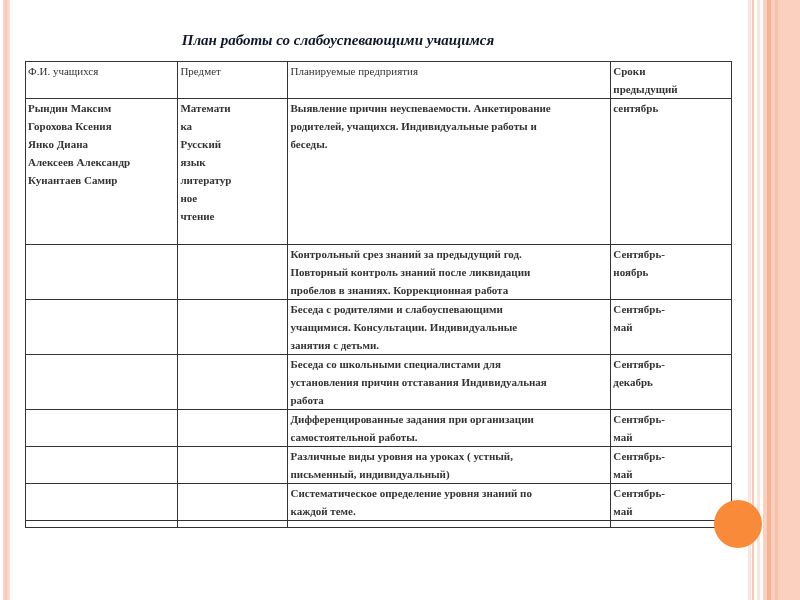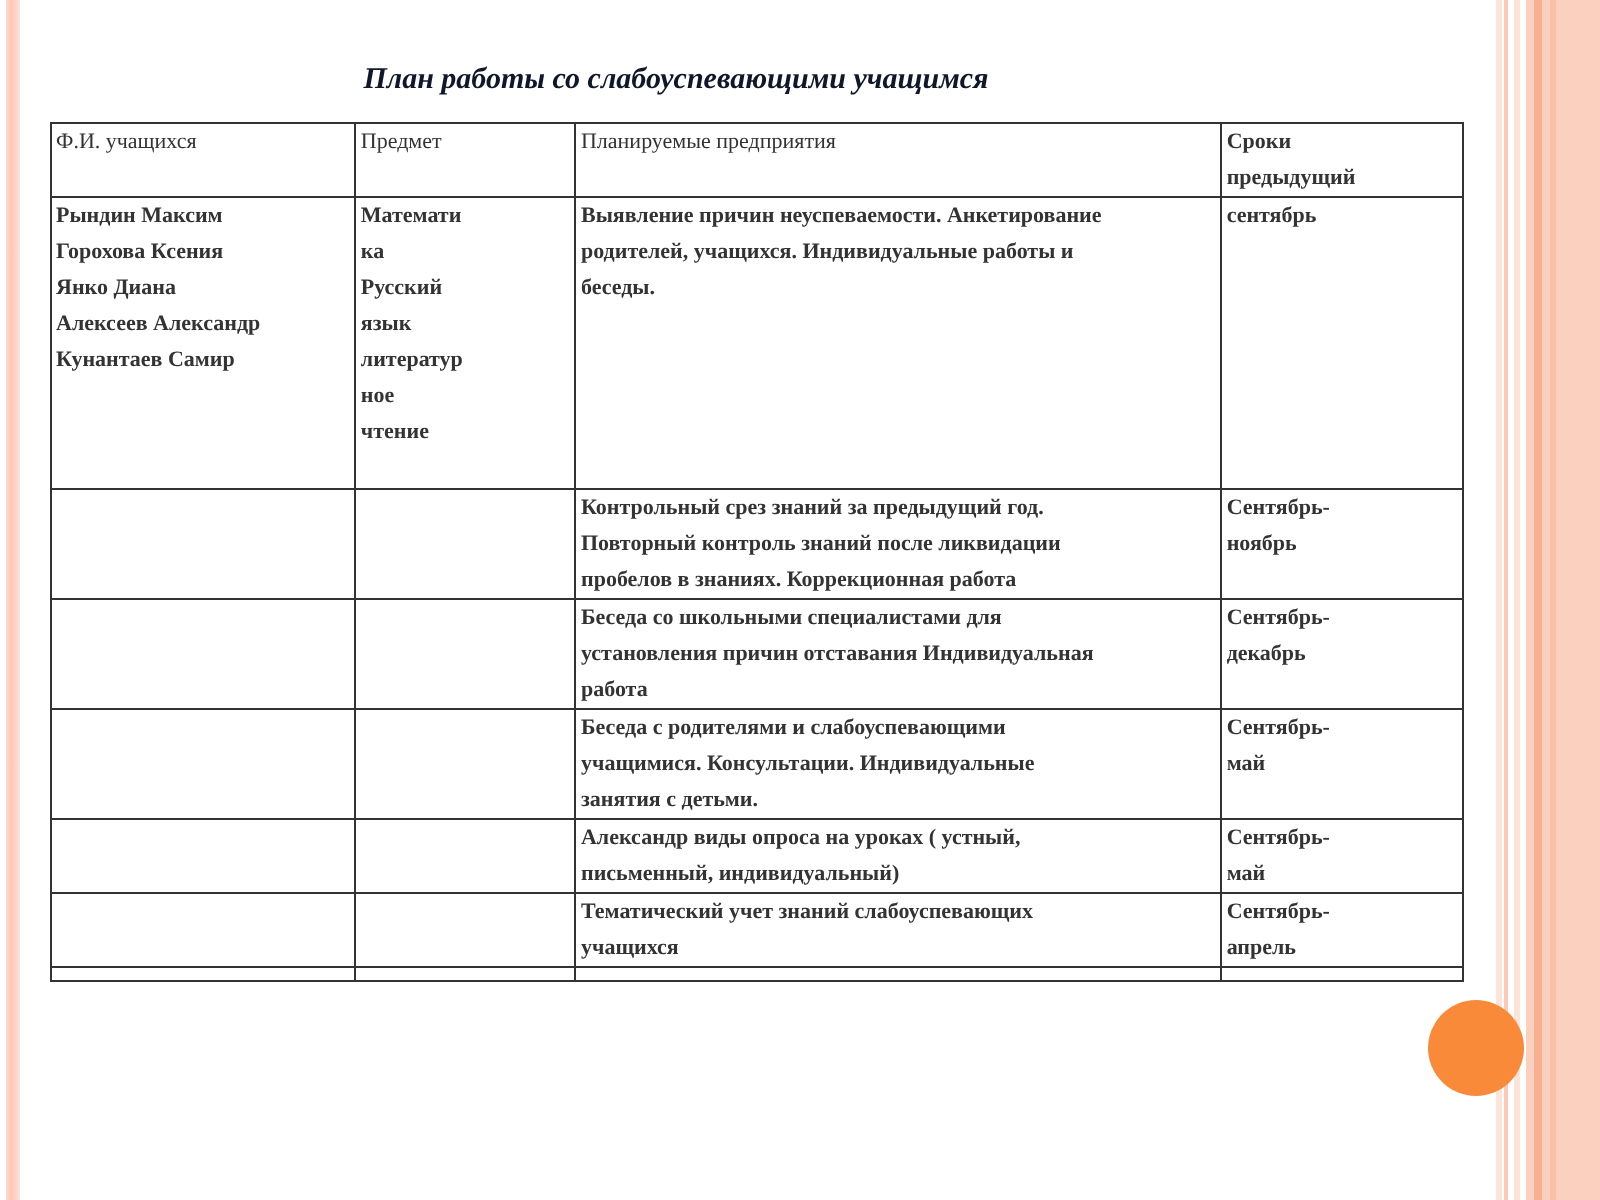--- a/index.html
+++ b/index.html
@@ -124,72 +124,84 @@
       <td class="term">
         <span class="line">Сентябрь-</span>
         <span class="line">ноябрь</span>
       </td>
     </tr>
 
     <tr class="r3">
       <td></td>
       <td></td>
       <td class="act">
+        <span class="line">Беседа с родителями и слабоуспевающими</span>
+        <span class="line">учащимися. Консультации. Индивидуальные</span>
+        <span class="line">занятия с детьми.</span>
+      </td>
+      <td class="term">
+        <span class="line">Сентябрь-</span>
+        <span class="line">май</span>
+      </td>
+    </tr>
+
+    <tr class="r3">
+      <td></td>
+      <td></td>
+      <td class="act">
         <span class="line">Беседа со школьными специалистами для</span>
         <span class="line">установления причин отставания Индивидуальная</span>
         <span class="line">работа</span>
       </td>
       <td class="term">
         <span class="line">Сентябрь-</span>
         <span class="line">декабрь</span>
       </td>
     </tr>
 
-    <tr class="r3">
-      <td></td>
-      <td></td>
-      <td class="act">
-        <span class="line">Беседа с родителями и слабоуспевающими</span>
-        <span class="line">учащимися. Консультации. Индивидуальные</span>
-        <span class="line">занятия с детьми.</span>
-      </td>
-      <td class="term">
-        <span class="line">Сентябрь-</span>
-        <span class="line">май</span>
-      </td>
-    </tr>
-
-
     <tr class="r2">
       <td></td>
       <td></td>
       <td class="act">
-        <span class="line">Александр виды опроса на уроках ( устный,</span>
+        <span class="line">Дифференцированные задания при организации</span>
+        <span class="line">самостоятельной работы.</span>
+      </td>
+      <td class="term">
+        <span class="line">Сентябрь-</span>
+        <span class="line">май</span>
+      </td>
+    </tr>
+
+    <tr class="r2">
+      <td></td>
+      <td></td>
+      <td class="act">
+        <span class="line">Различные виды уровня на уроках ( устный,</span>
         <span class="line">письменный, индивидуальный)</span>
       </td>
       <td class="term">
         <span class="line">Сентябрь-</span>
         <span class="line">май</span>
       </td>
     </tr>
 
-
-
-    <tr class="r-last">
-      <td></td>
-      <td></td>
-      <td class="act">
-        <span class="line">Тематический учет знаний слабоуспевающих</span>
-        <span class="line">учащихся</span>
-      </td>
-      <td class="term">
-        <span class="line">Сентябрь-</span>
-        <span class="line">апрель</span>
-      </td>
-    </tr>
+    <tr class="r2">
+      <td></td>
+      <td></td>
+      <td class="act">
+        <span class="line">Систематическое определение уровня знаний по</span>
+        <span class="line">каждой теме.</span>
+      </td>
+      <td class="term">
+        <span class="line">Сентябрь-</span>
+        <span class="line">май</span>
+      </td>
+    </tr>
+
+
 
     <tr class="stub">
       <td></td>
       <td></td>
       <td></td>
       <td></td>
     </tr>
   </tbody>
 </table>
 

